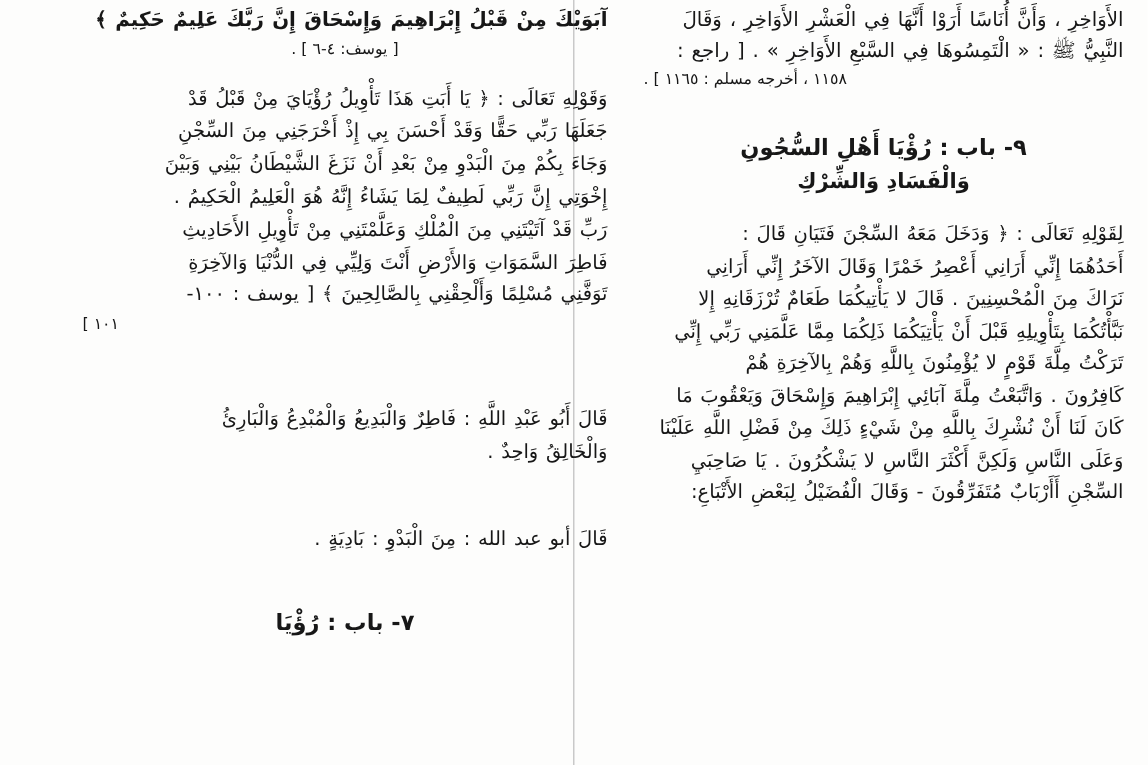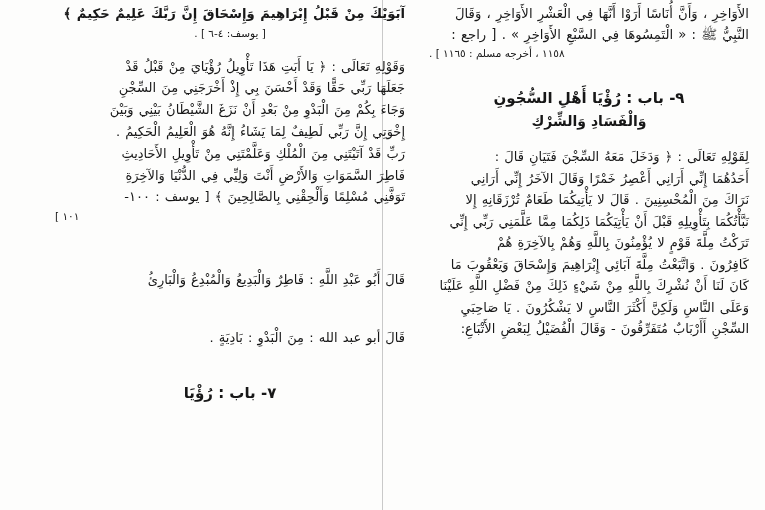--- a/index.html
+++ b/index.html
@@ -151,20 +151,21 @@
     <div class="line para-left-col">إِخْوَتِي إِنَّ رَبِّي لَطِيفٌ لِمَا يَشَاءُ إِنَّهُ هُوَ الْعَلِيمُ الْحَكِيمُ .</div>
     <div class="line para-left-col">رَبِّ قَدْ آتَيْتَنِي مِنَ الْمُلْكِ وَعَلَّمْتَنِي مِنْ تَأْوِيلِ الأَحَادِيثِ</div>
     <div class="line para-left-col">فَاطِرَ السَّمَوَاتِ وَالأَرْضِ أَنْتَ وَلِيِّي فِي الدُّنْيَا وَالآخِرَةِ</div>
     <div class="line para-left-col">تَوَفَّنِي مُسْلِمًا وَأَلْحِقْنِي بِالصَّالِحِينَ ﴾ [ يوسف : ١٠٠-</div>
     <div class="ref-right">١٠١ ]</div>
 
     <div class="gap-lg"></div>
     <div class="gap-lg"></div>
 
     <div class="line para-left-col">قَالَ أَبُو عَبْدِ اللَّهِ : فَاطِرٌ وَالْبَدِيعُ وَالْمُبْدِعُ وَالْبَارِئُ</div>
+    <div class="line para-left-col">وَالْخَالِقُ وَاحِدٌ .</div>
 
     <div class="gap-lg"></div>
     <div class="gap-md"></div>
 
     <div class="line para-left-col">قَالَ أبو عبد الله : مِنَ الْبَدْوِ : بَادِيَةٍ .</div>
 
     <div class="gap-lg"></div>
 
     <div class="heading">٧- باب : رُؤْيَا</div>
 

